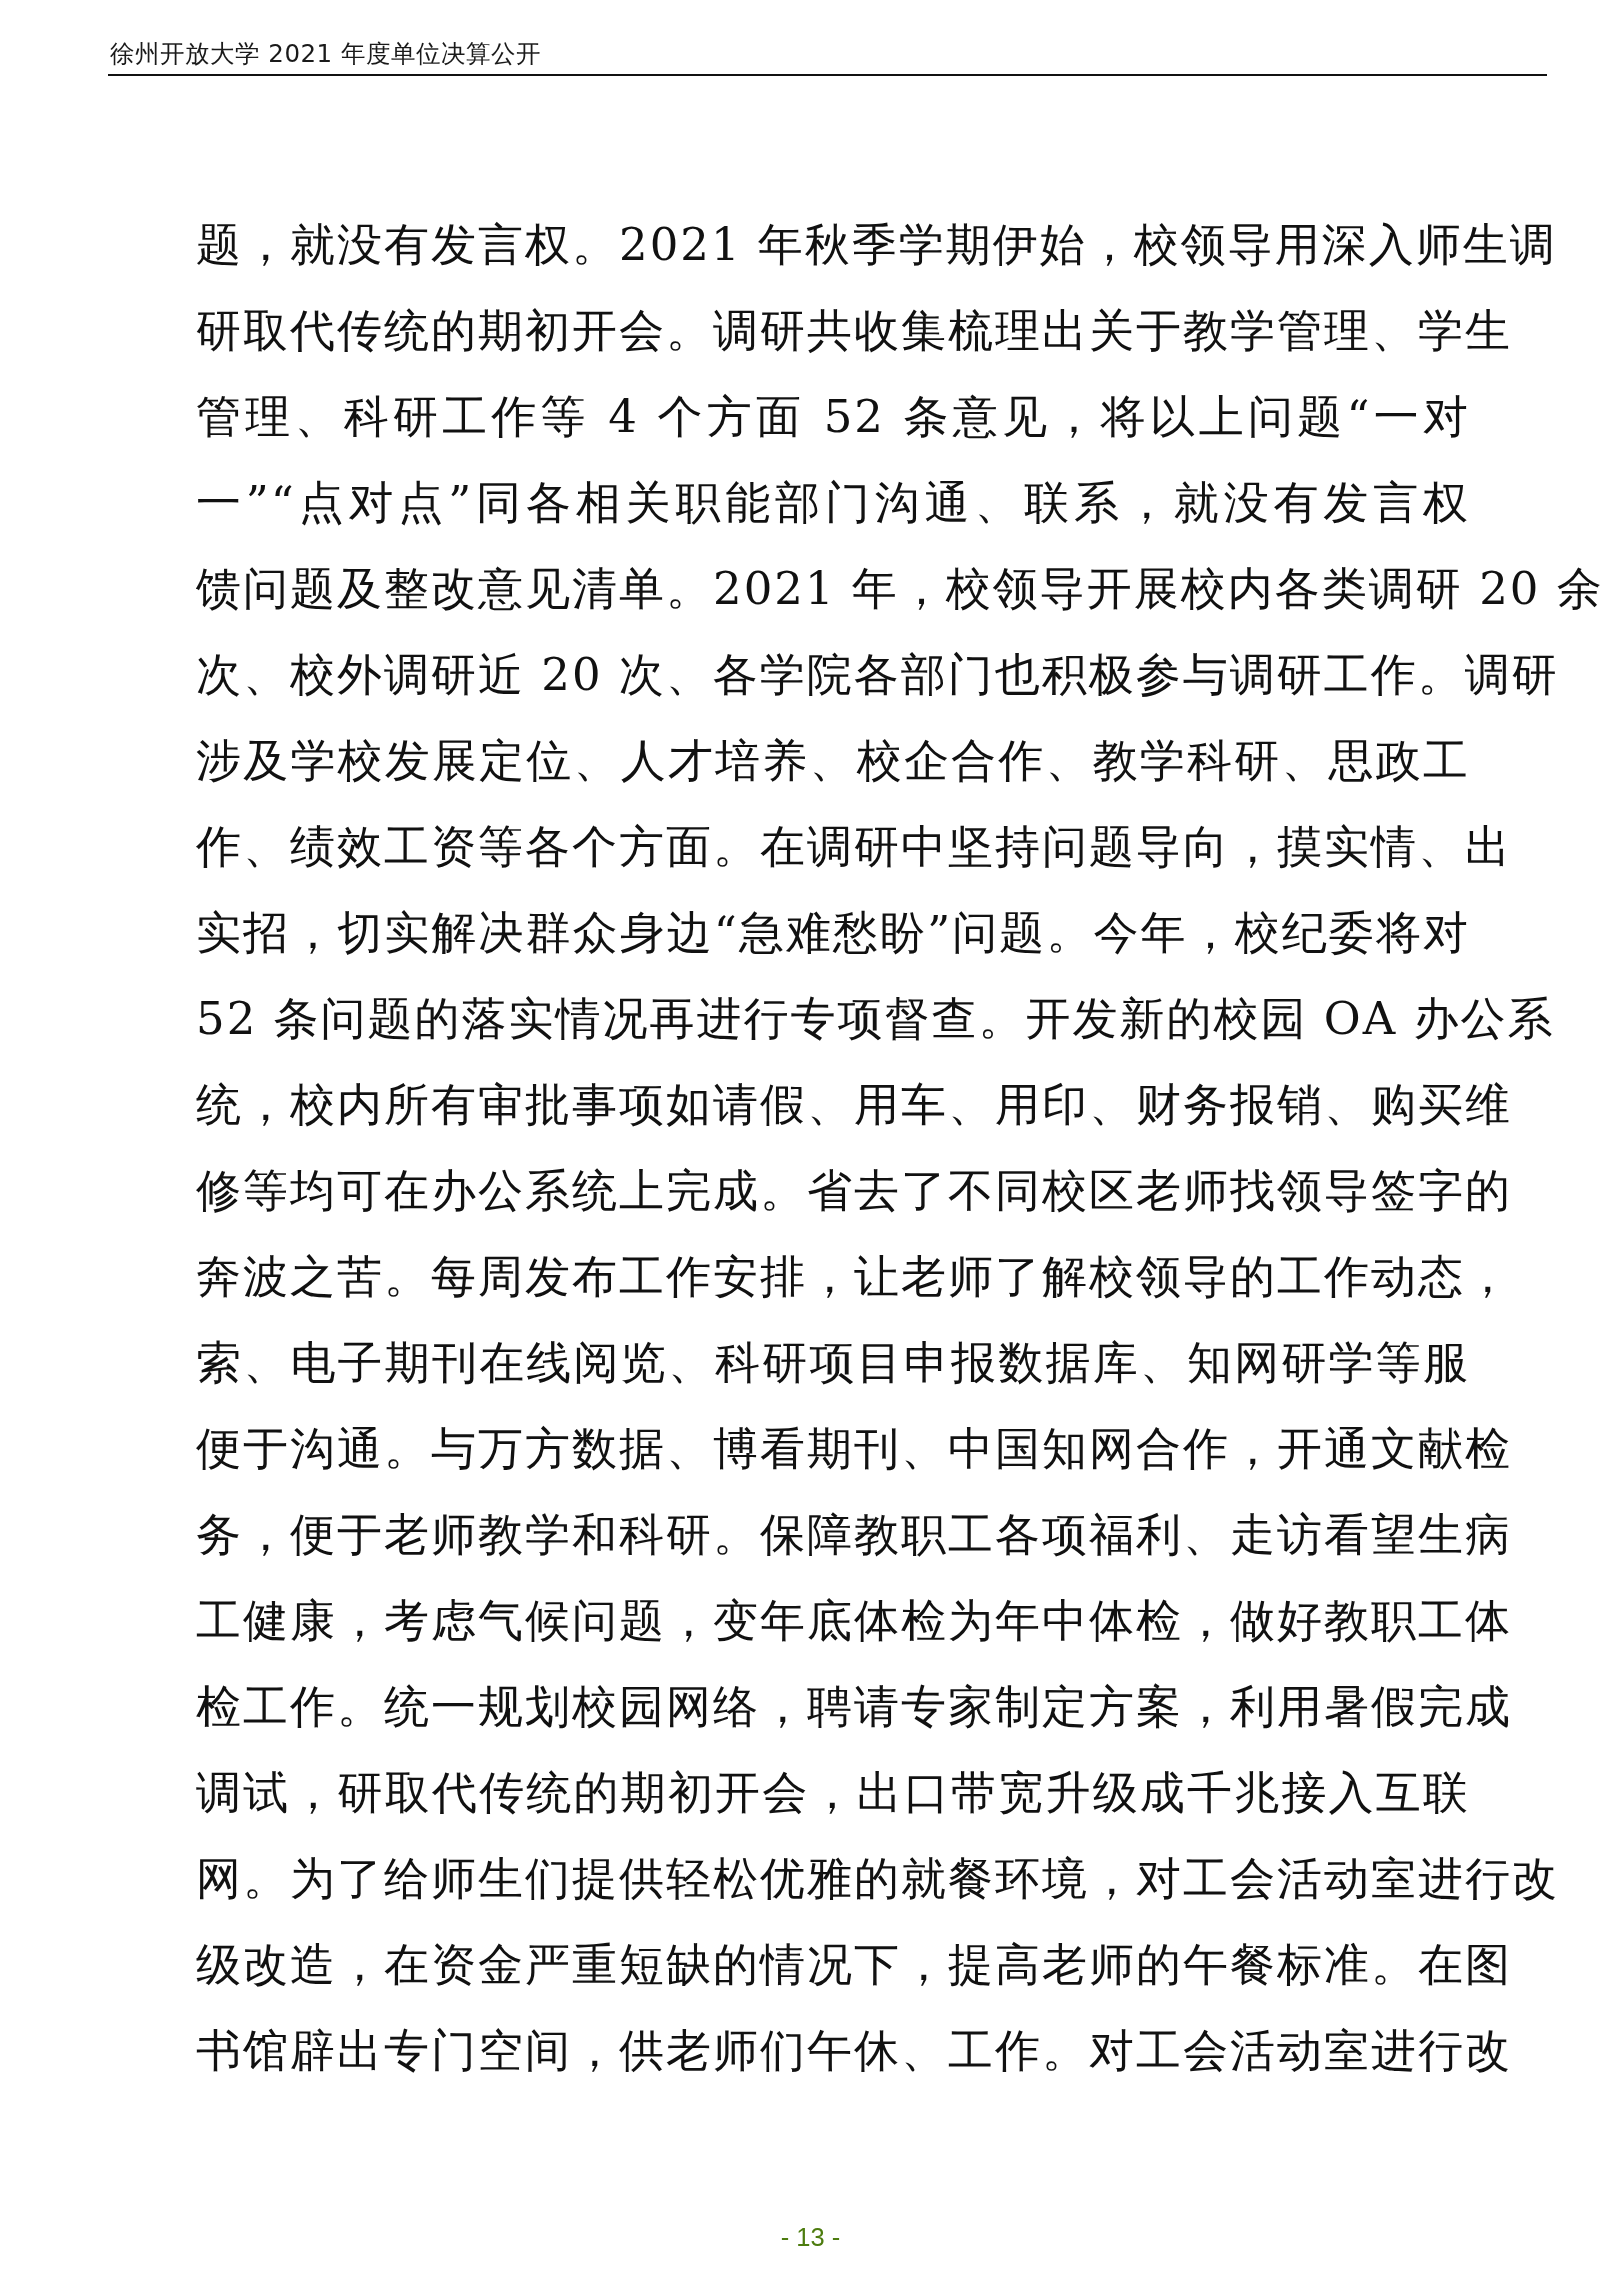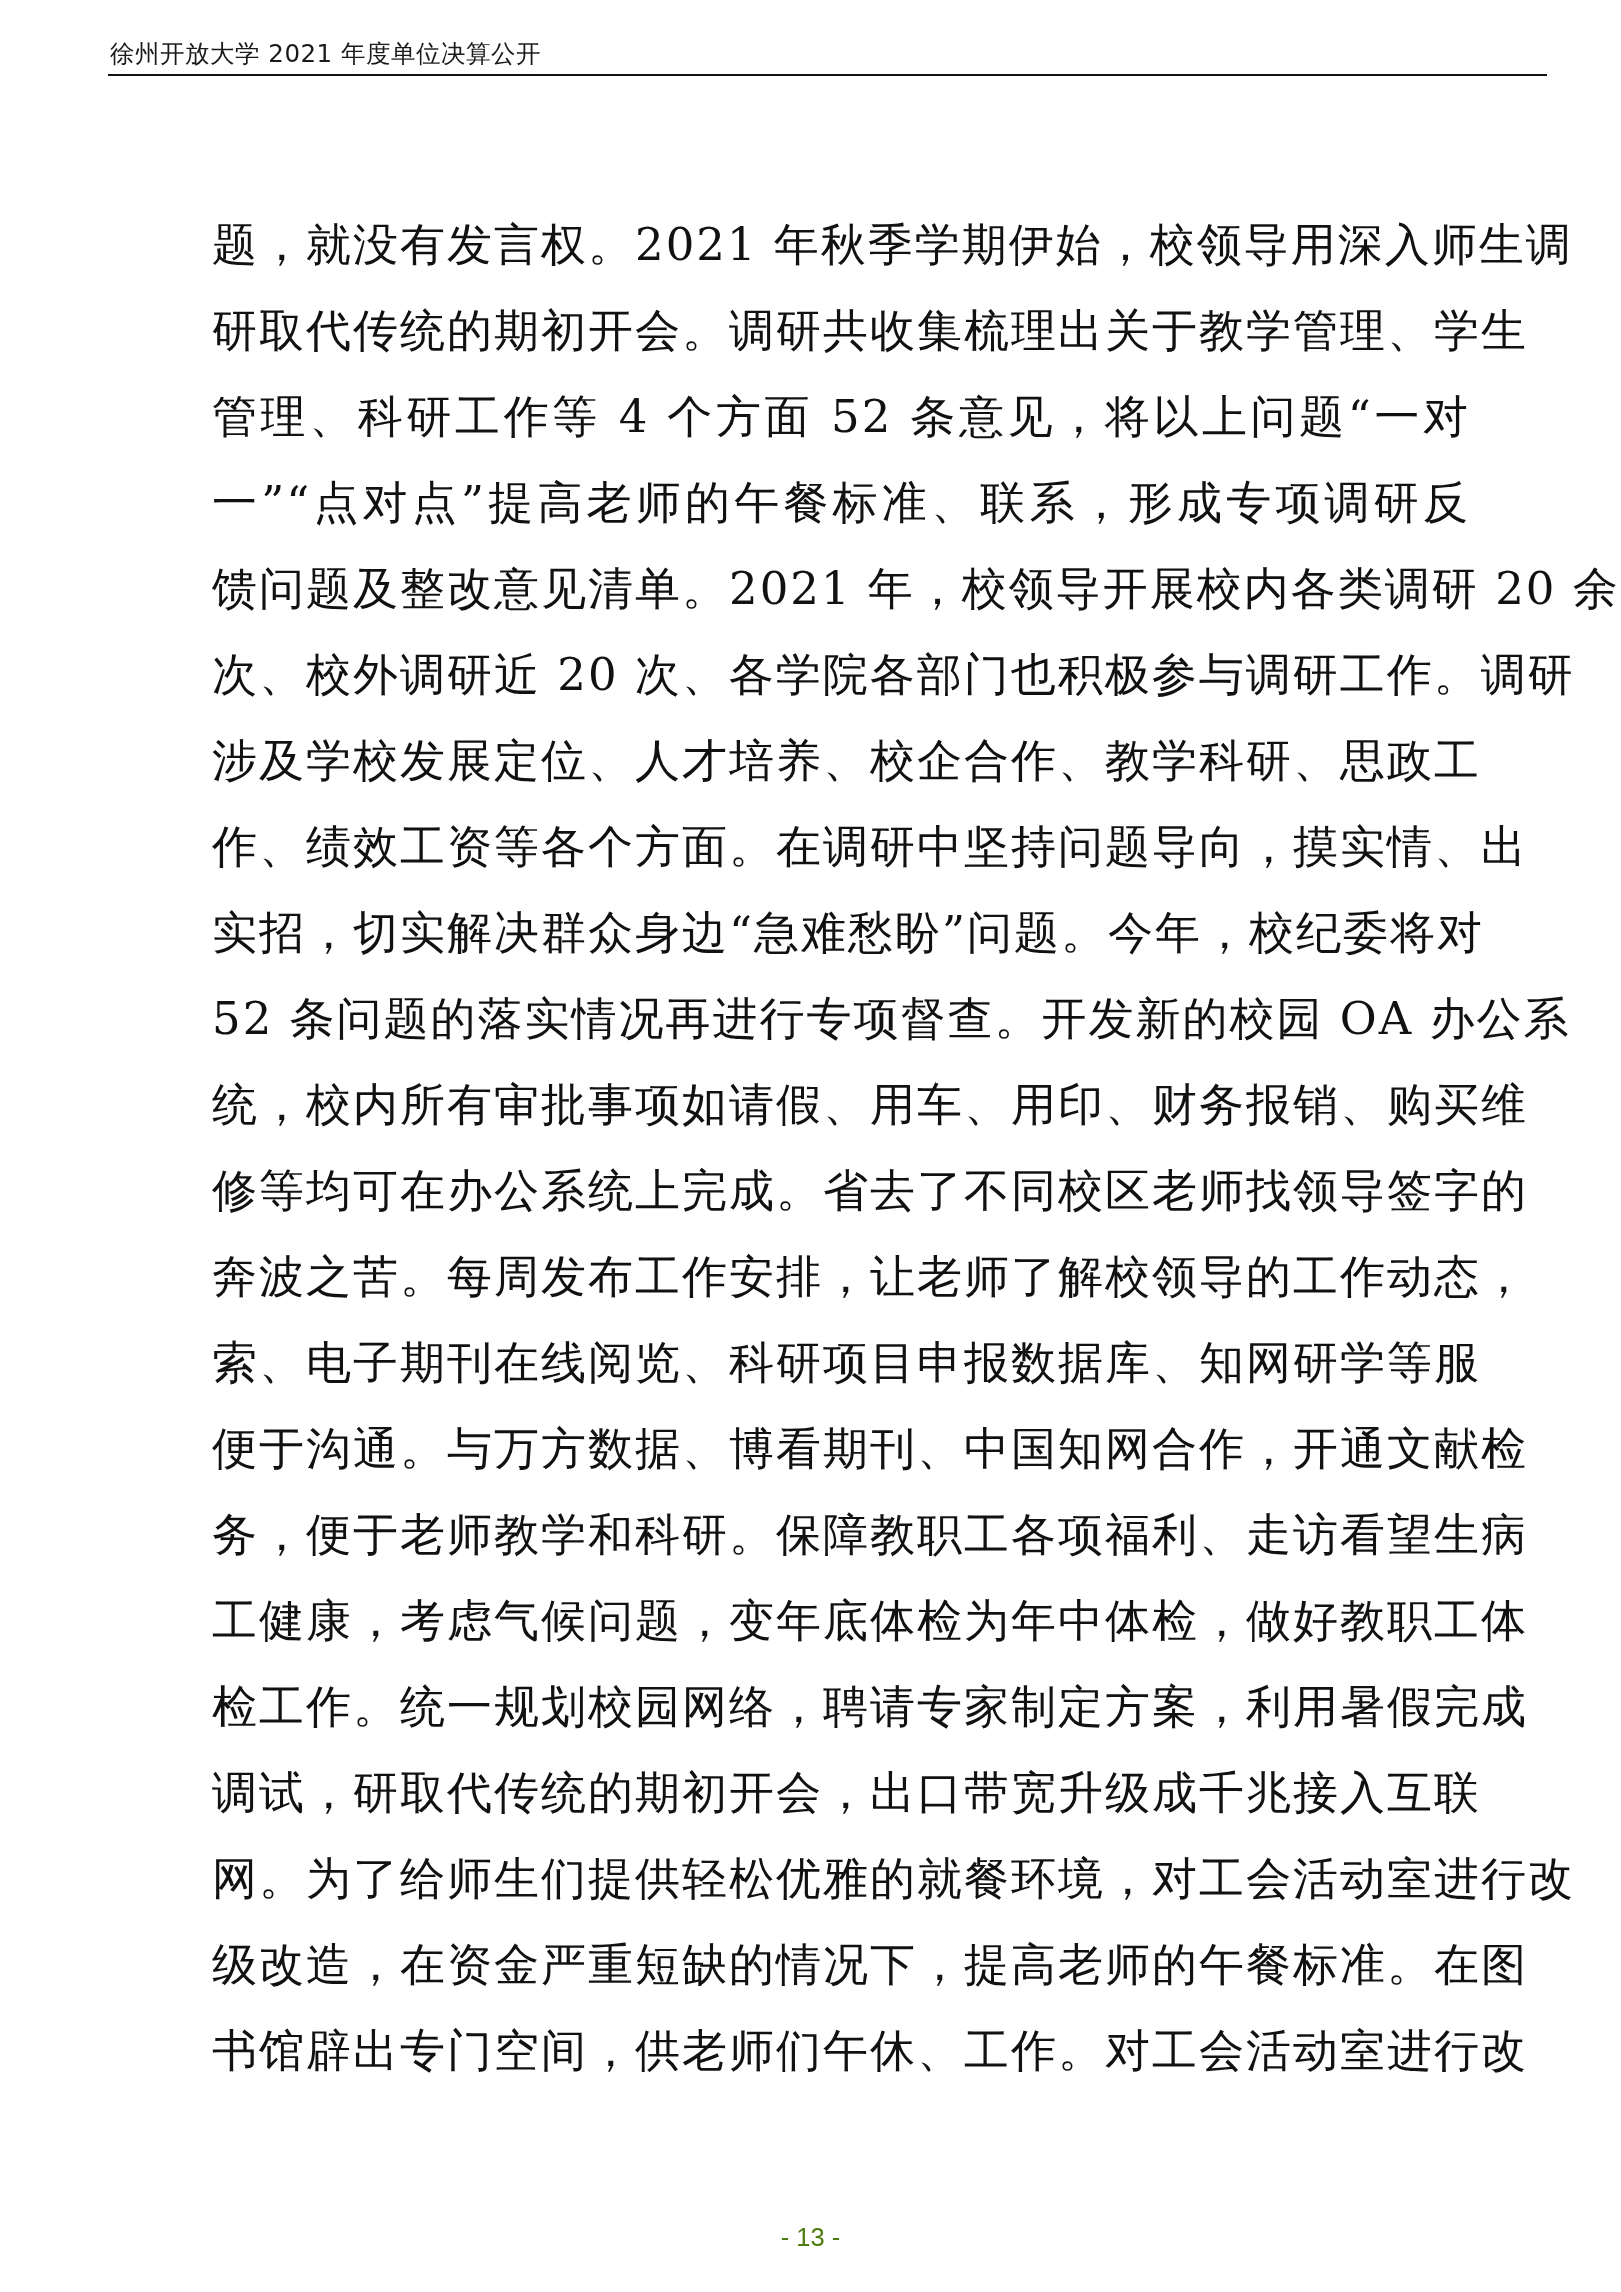--- a/index.html
+++ b/index.html
@@ -4,37 +4,37 @@
   <style>
     html, body { margin: 0; padding: 0; background: #ffffff; }
     body { width: 1621px; height: 2293px; position: relative; overflow: hidden;
            font-family: "DejaVu Serif", "Liberation Serif", serif; color: #111111; }
     .header { position: absolute; left: 90px; top: 31px; width: 1439px; height: 43px;
               border-bottom: 2px solid #111111; margin-left: 18px; }
     .header-title { position: absolute; left: 2px; top: 5.9px; font-size: 24.5px; letter-spacing: 0.5px;
                     font-family: "DejaVu Sans", "Liberation Sans", sans-serif; color: #1a1a1a; }
     .body-text { position: absolute; left: 196px; top: 208px; width: 1274px; }
     .line { height: 86px; line-height: 74px; font-size: 45px; white-space: nowrap;
-            letter-spacing: 2px; text-align: justify; text-align-last: justify; margin-left: 16px; }
+            letter-spacing: 2px; text-align: justify; text-align-last: justify; }
     .line.last { text-align-last: justify; }
     .page-number { position: absolute; left: 0; width: 1621px; top: 2223px; text-align: center;
                    font-size: 25.5px; font-family: "Liberation Sans", sans-serif; color: #4d7c0f; }
   </style>
 </head>
 <body>
 
 <div class="header">
   <span class="header-title">徐州开放大学 2021 年度单位决算公开</span>
 </div>
 
 <div class="body-text">
   <div class="line">题，就没有发言权。2021 年秋季学期伊始，校领导用深入师生调</div>
   <div class="line">研取代传统的期初开会。调研共收集梳理出关于教学管理、学生</div>
   <div class="line">管理、科研工作等 4 个方面 52 条意见，将以上问题“一对</div>
-  <div class="line">一”“点对点”提高老师的午餐标准、联系，形成专项调研反</div>
+  <div class="line">一”“点对点”同各相关职能部门沟通、联系，就没有发言权</div>
   <div class="line">馈问题及整改意见清单。2021 年，校领导开展校内各类调研 20 余</div>
   <div class="line">次、校外调研近 20 次、各学院各部门也积极参与调研工作。调研</div>
   <div class="line">涉及学校发展定位、人才培养、校企合作、教学科研、思政工</div>
   <div class="line">作、绩效工资等各个方面。在调研中坚持问题导向，摸实情、出</div>
   <div class="line">实招，切实解决群众身边“急难愁盼”问题。今年，校纪委将对</div>
   <div class="line">52 条问题的落实情况再进行专项督查。开发新的校园 OA 办公系</div>
   <div class="line">统，校内所有审批事项如请假、用车、用印、财务报销、购买维</div>
   <div class="line">修等均可在办公系统上完成。省去了不同校区老师找领导签字的</div>
   <div class="line">奔波之苦。每周发布工作安排，让老师了解校领导的工作动态，</div>
   <div class="line">索、电子期刊在线阅览、科研项目申报数据库、知网研学等服</div>

